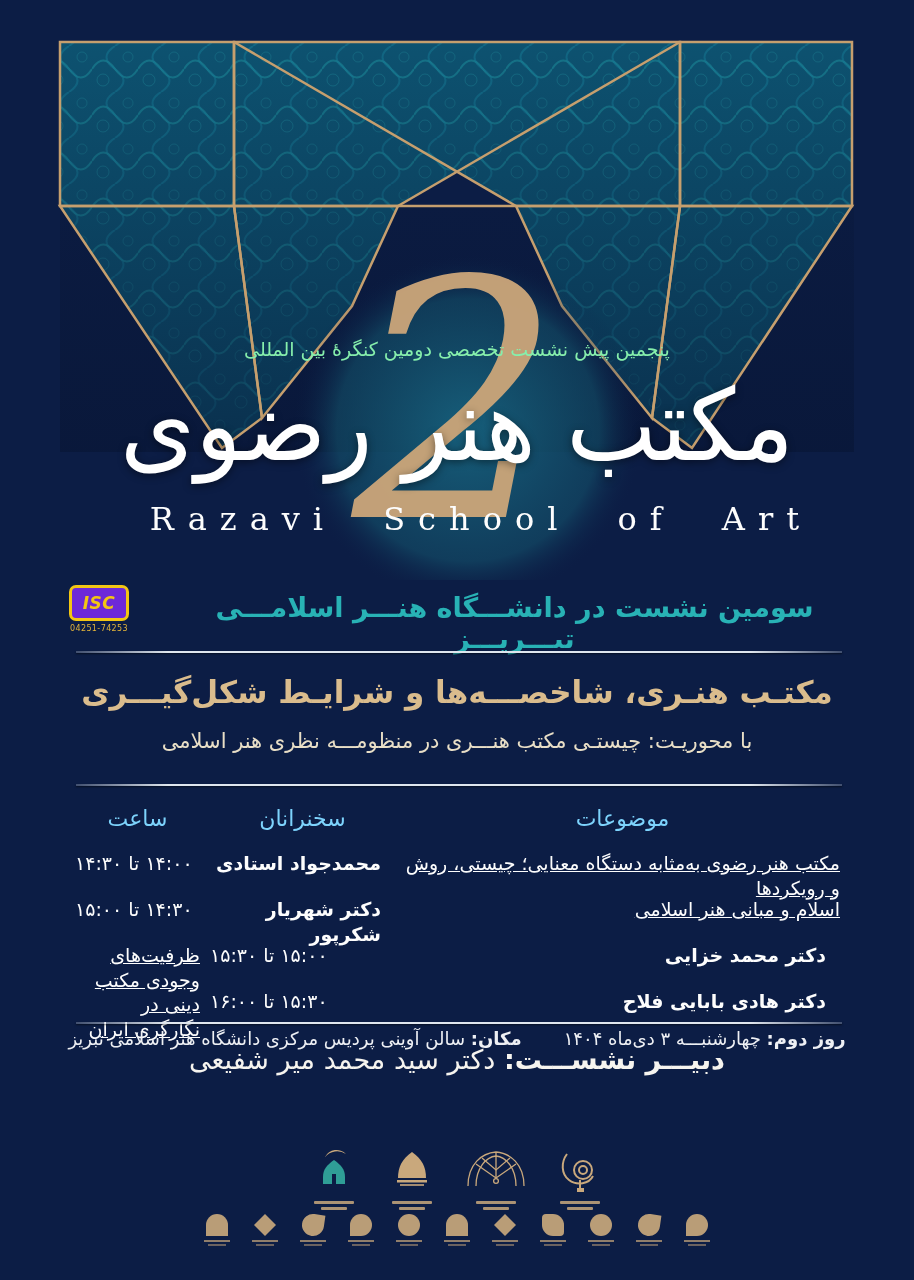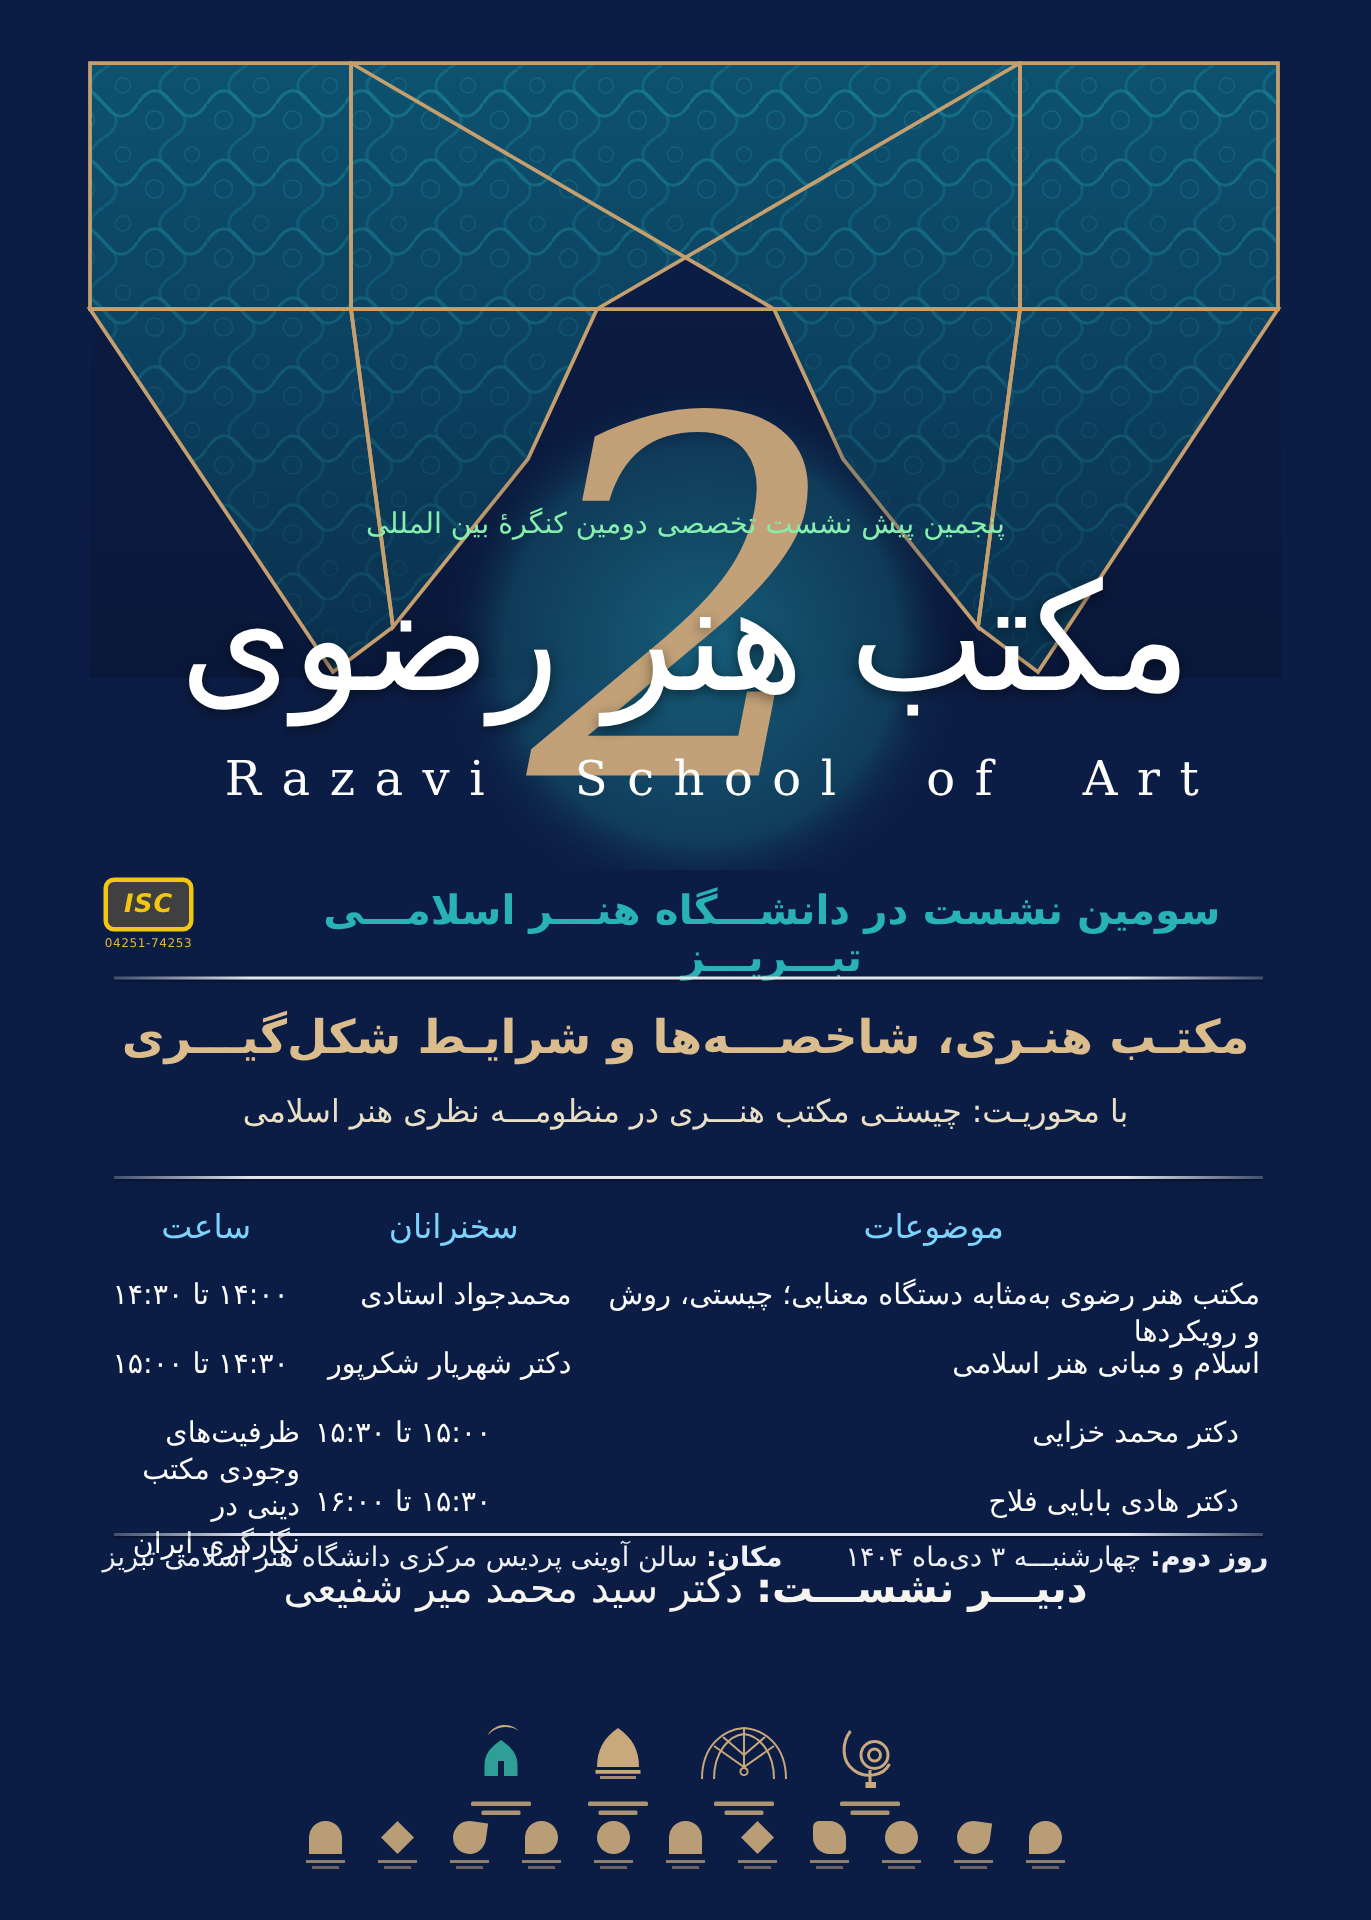--- a/index.html
+++ b/index.html
@@ -27,21 +27,21 @@
     text-shadow:0 2px 8px rgba(0,0,0,.45);transform:scaleY(1.04);
   }
   .english-title{
     top:500px;left:0;width:100%;text-align:center;z-index:2;
     font-family:"DejaVu Serif","Liberation Serif",serif;
     font-size:32px;letter-spacing:13px;word-spacing:24px;color:#fdfdfd;margin-left:24px;
   }
   
   .isc{top:585px;left:64px;z-index:2;width:70px;text-align:center;}
   .isc-box{
-    width:54px;height:30px;margin:0 auto;background:#404040;
+    width:54px;height:30px;margin:0 auto;background:#6d28d9;
     border:3px solid #f3c613;border-radius:7px;
     display:flex;align-items:center;justify-content:center;
   }
   .isc-box span{
     color:#f3c613;font-weight:bold;font-style:italic;font-size:17px;letter-spacing:.5px;
   }
   .isc-code{margin-top:3px;font-size:8px;color:#e4b53a;letter-spacing:.4px;}
   
   .session-line{
     top:592px;left:170px;right:55px;text-align:center;z-index:2;direction:rtl;
@@ -70,22 +70,22 @@
     column-gap:10px;row-gap:0;
   }
   .schedule .hcell{
     font-size:22px;font-weight:normal;color:#7dd3fc;text-align:center;
     padding-bottom:20px;
   }
   .schedule .cell{
     font-size:19px;color:#fdfdfd;height:46px;line-height:1.3;
     display:flex;align-items:flex-start;
   }
-  .schedule .topic{justify-content:flex-start;text-align:right;}
-  .schedule .speaker{justify-content:flex-start;padding-right:14px;}
+  .schedule .topic{justify-content:flex-start;text-align:right;text-decoration:underline;}
+  .schedule .speaker{justify-content:flex-start;padding-right:14px;font-weight:bold;}
   .schedule .time{justify-content:flex-end;direction:rtl;}
   
   .secretary{
     top:1044px;left:0;width:100%;text-align:center;z-index:2;direction:rtl;
     font-size:27px;color:#f6f4ef;
   }
   .secretary b{font-weight:bold;}
   .day-line{
     top:1028px;left:0;width:100%;text-align:center;z-index:2;direction:rtl;
     font-size:18px;color:#eef0f4;

